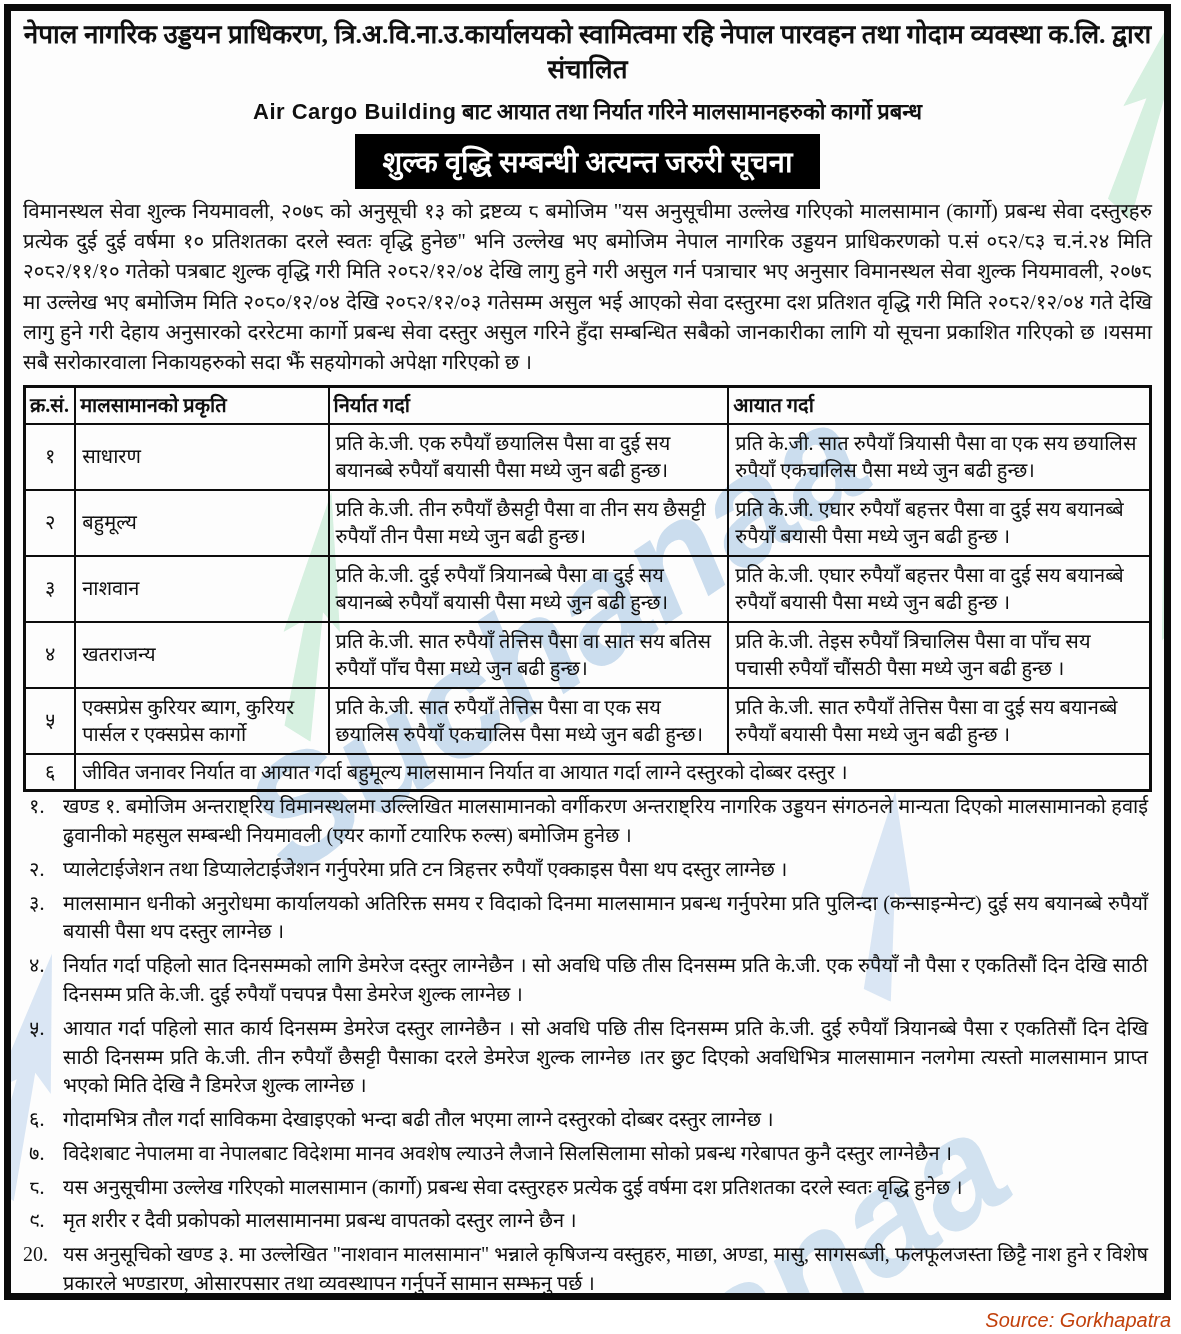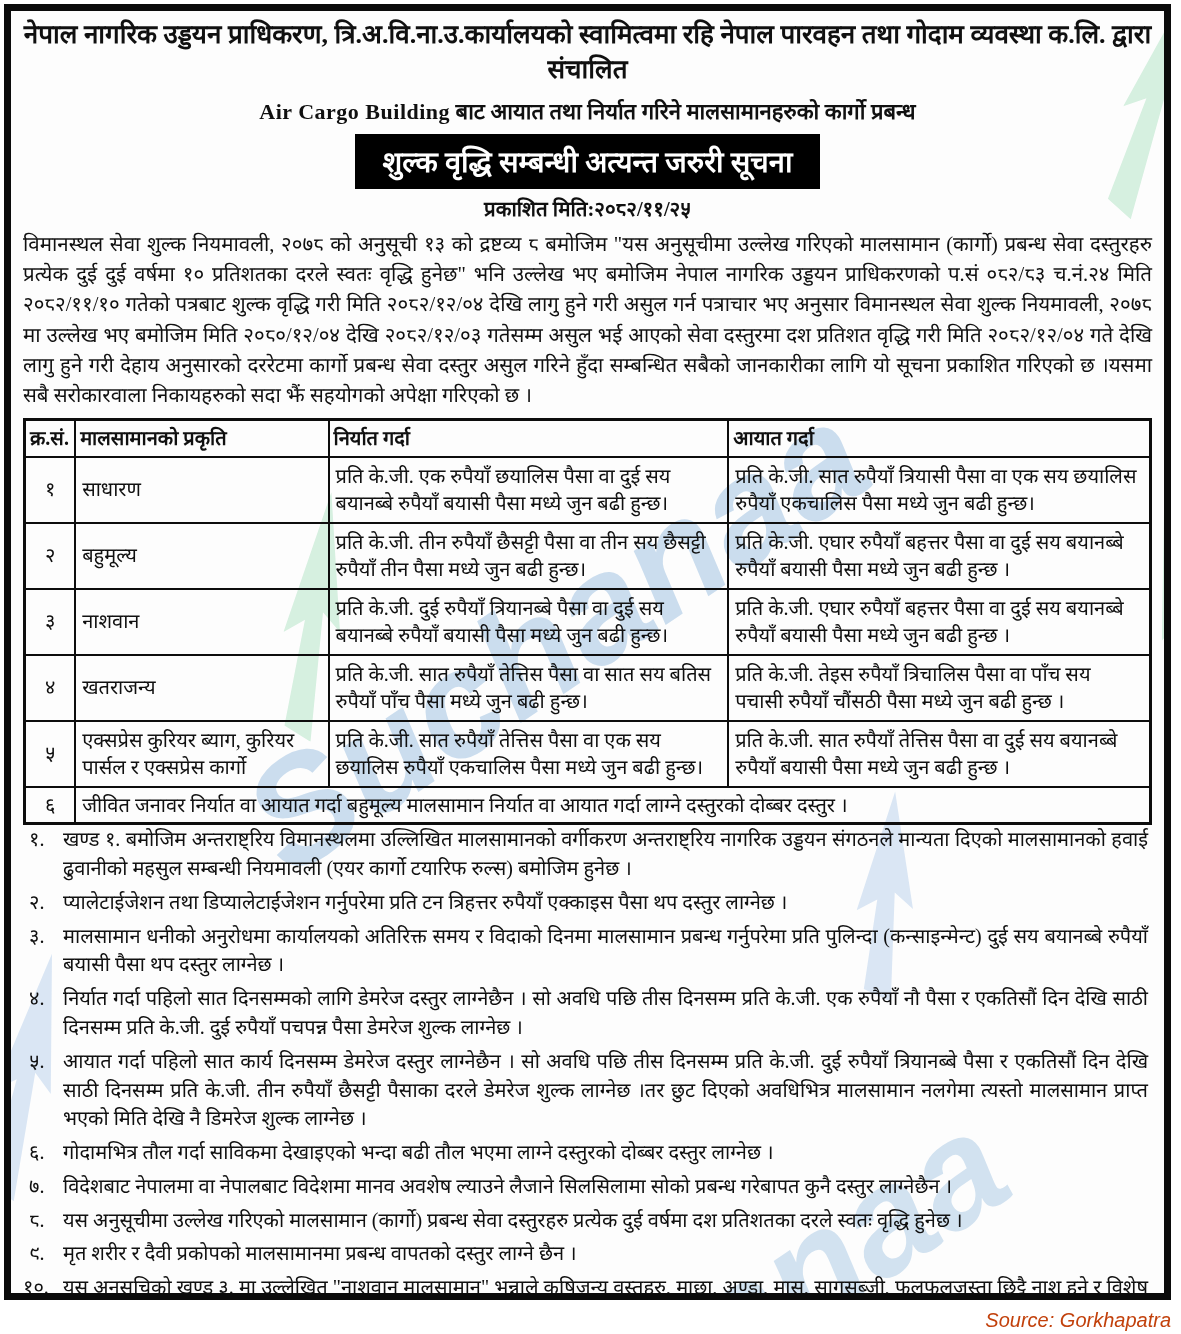--- a/index.html
+++ b/index.html
@@ -38,21 +38,21 @@
   .a4{left:-20px;top:940px;transform:rotate(12deg);}
   .a5{left:1140px;top:480px;transform:rotate(-10deg);}
   
   .hline1{
     text-align:center;font-weight:bold;font-size:26px;line-height:1.35;
     margin-top:2px;
   }
   .hline2{
     text-align:center;font-weight:bold;font-size:22px;margin-top:8px;
   }
-  .hline2 .latin{font-family:Liberation Serif, serif;letter-spacing:0.5px;}
+  .hline2 .latin{font-family:Liberation Sans, sans-serif;letter-spacing:0.5px;}
   .banner-wrap{text-align:center;margin-top:9px;}
   .banner{
     display:inline-block;background:#000;color:#fff;
     font-size:29px;font-weight:bold;
     padding:5px 26px 7px 26px;border:2px solid #000;text-align:center;
   }
   .pubdate{text-align:center;font-weight:bold;font-size:20.5px;margin-top:5px;}
   
   .intro{
     font-size:20.5px;line-height:1.47;text-align:justify;
@@ -111,21 +111,20 @@
 
   <div class="content">
 
     <div class="hline1">नेपाल नागरिक उड्डयन प्राधिकरण, त्रि.अ.वि.ना.उ.कार्यालयको स्वामित्वमा रहि नेपाल पारवहन तथा गोदाम व्यवस्था क.लि. द्वारा संचालित</div>
     <div class="hline2">
       <span class="latin">Air Cargo Building</span><span> बाट आयात तथा निर्यात गरिने मालसामानहरुको कार्गो प्रबन्ध</span>
     </div>
     <div class="banner-wrap">
       <div class="banner">शुल्क वृद्धि सम्बन्धी अत्यन्त जरुरी सूचना</div>
     </div>
-    <div class="pubdate">प्रकाशित मिति:२०८२/११/२५</div>
 
     <div class="intro">विमानस्थल सेवा शुल्क नियमावली, २०७८ को अनुसूची १३ को द्रष्टव्य ८ बमोजिम "यस अनुसूचीमा उल्लेख गरिएको मालसामान (कार्गो) प्रबन्ध सेवा दस्तुरहरु प्रत्येक दुई दुई वर्षमा १० प्रतिशतका दरले स्वतः वृद्धि हुनेछ" भनि उल्लेख भए बमोजिम नेपाल नागरिक उड्डयन प्राधिकरणको प.सं ०८२/८३ च.नं.२४ मिति २०८२/११/१० गतेको पत्रबाट शुल्क वृद्धि गरी मिति २०८२/१२/०४ देखि लागु हुने गरी असुल गर्न पत्राचार भए अनुसार विमानस्थल सेवा शुल्क नियमावली, २०७८ मा उल्लेख भए बमोजिम  मिति २०८०/१२/०४ देखि २०८२/१२/०३ गतेसम्म असुल भई आएको सेवा दस्तुरमा दश प्रतिशत वृद्धि गरी मिति २०८२/१२/०४ गते देखि लागु हुने गरी देहाय अनुसारको दररेटमा कार्गो प्रबन्ध सेवा दस्तुर असुल गरिने हुँदा सम्बन्धित सबैको जानकारीका लागि यो सूचना प्रकाशित गरिएको छ ।यसमा सबै सरोकारवाला निकायहरुको सदा झैं सहयोगको अपेक्षा गरिएको छ ।</div>
 
     <table class="fees">
       <tbody>
           <tr>
         <th>क्र.सं.</th>
         <th>मालसामानको प्रकृति</th>
         <th>निर्यात गर्दा</th>
         <th>आयात गर्दा</th>
@@ -198,20 +197,20 @@
     </div>
     <div class="note-item">
       <span class="note-no">८.</span>
       <span class="note-text">यस अनुसूचीमा उल्लेख गरिएको मालसामान (कार्गो) प्रबन्ध सेवा दस्तुरहरु प्रत्येक दुई वर्षमा दश प्रतिशतका दरले स्वतः वृद्धि हुनेछ ।</span>
     </div>
     <div class="note-item">
       <span class="note-no">९.</span>
       <span class="note-text">मृत शरीर र दैवी प्रकोपको मालसामानमा प्रबन्ध वापतको दस्तुर लाग्ने छैन ।</span>
     </div>
     <div class="note-item">
-      <span class="note-no wide">१०.</span>
+      <span class="note-no wide">20.</span>
       <span class="note-text">यस अनुसूचिको खण्ड ३. मा उल्लेखित "नाशवान मालसामान" भन्नाले कृषिजन्य वस्तुहरु, माछा, अण्डा, मासु, सागसब्जी, फलफूलजस्ता छिट्टै  नाश हुने र विशेष प्रकारले भण्डारण, ओसारपसार तथा व्यवस्थापन गर्नुपर्ने सामान सम्झनु पर्छ ।</span>
     </div>
 
   </div>
 </div>
 
 <div class="source-line">Source: Gorkhapatra</div>
 
 </body></html>

